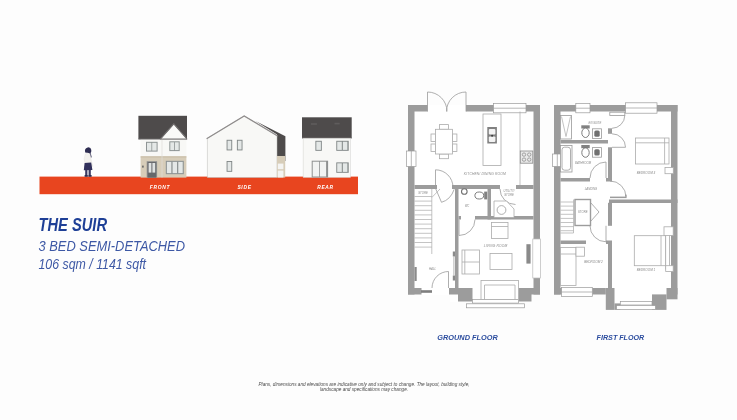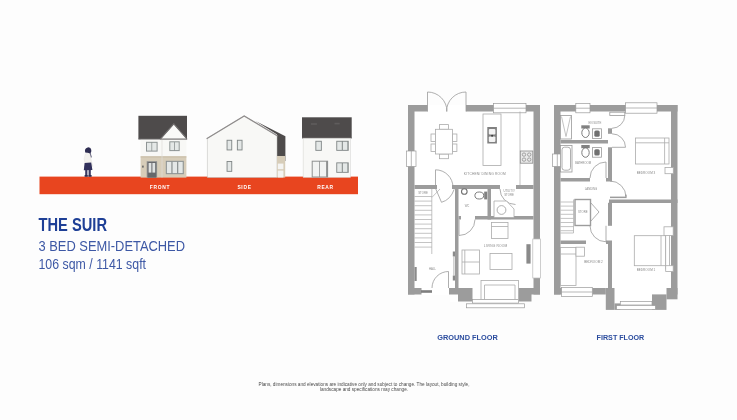--- a/index.html
+++ b/index.html
@@ -1,17 +1,17 @@
 <!DOCTYPE html>
 <html><head>
 <meta charset="utf-8">
 <style>
   html,body{margin:0;padding:0;background:#fff;}
   #page{position:relative;width:737px;height:420px;background:#FDFDFD;overflow:hidden;
-        font-family:"Liberation Sans", sans-serif;}
+        font-family:"Liberation Sans", sans-serif;font-style:italic;}
   svg{position:absolute;left:0;top:0;}
   text{font-family:"Liberation Sans", sans-serif;}
 </style>
 </head>
 <body>
 <div id="page">
 <svg width="737" height="420" viewBox="0 0 737 420">
 
 <g id="elevations">
 

